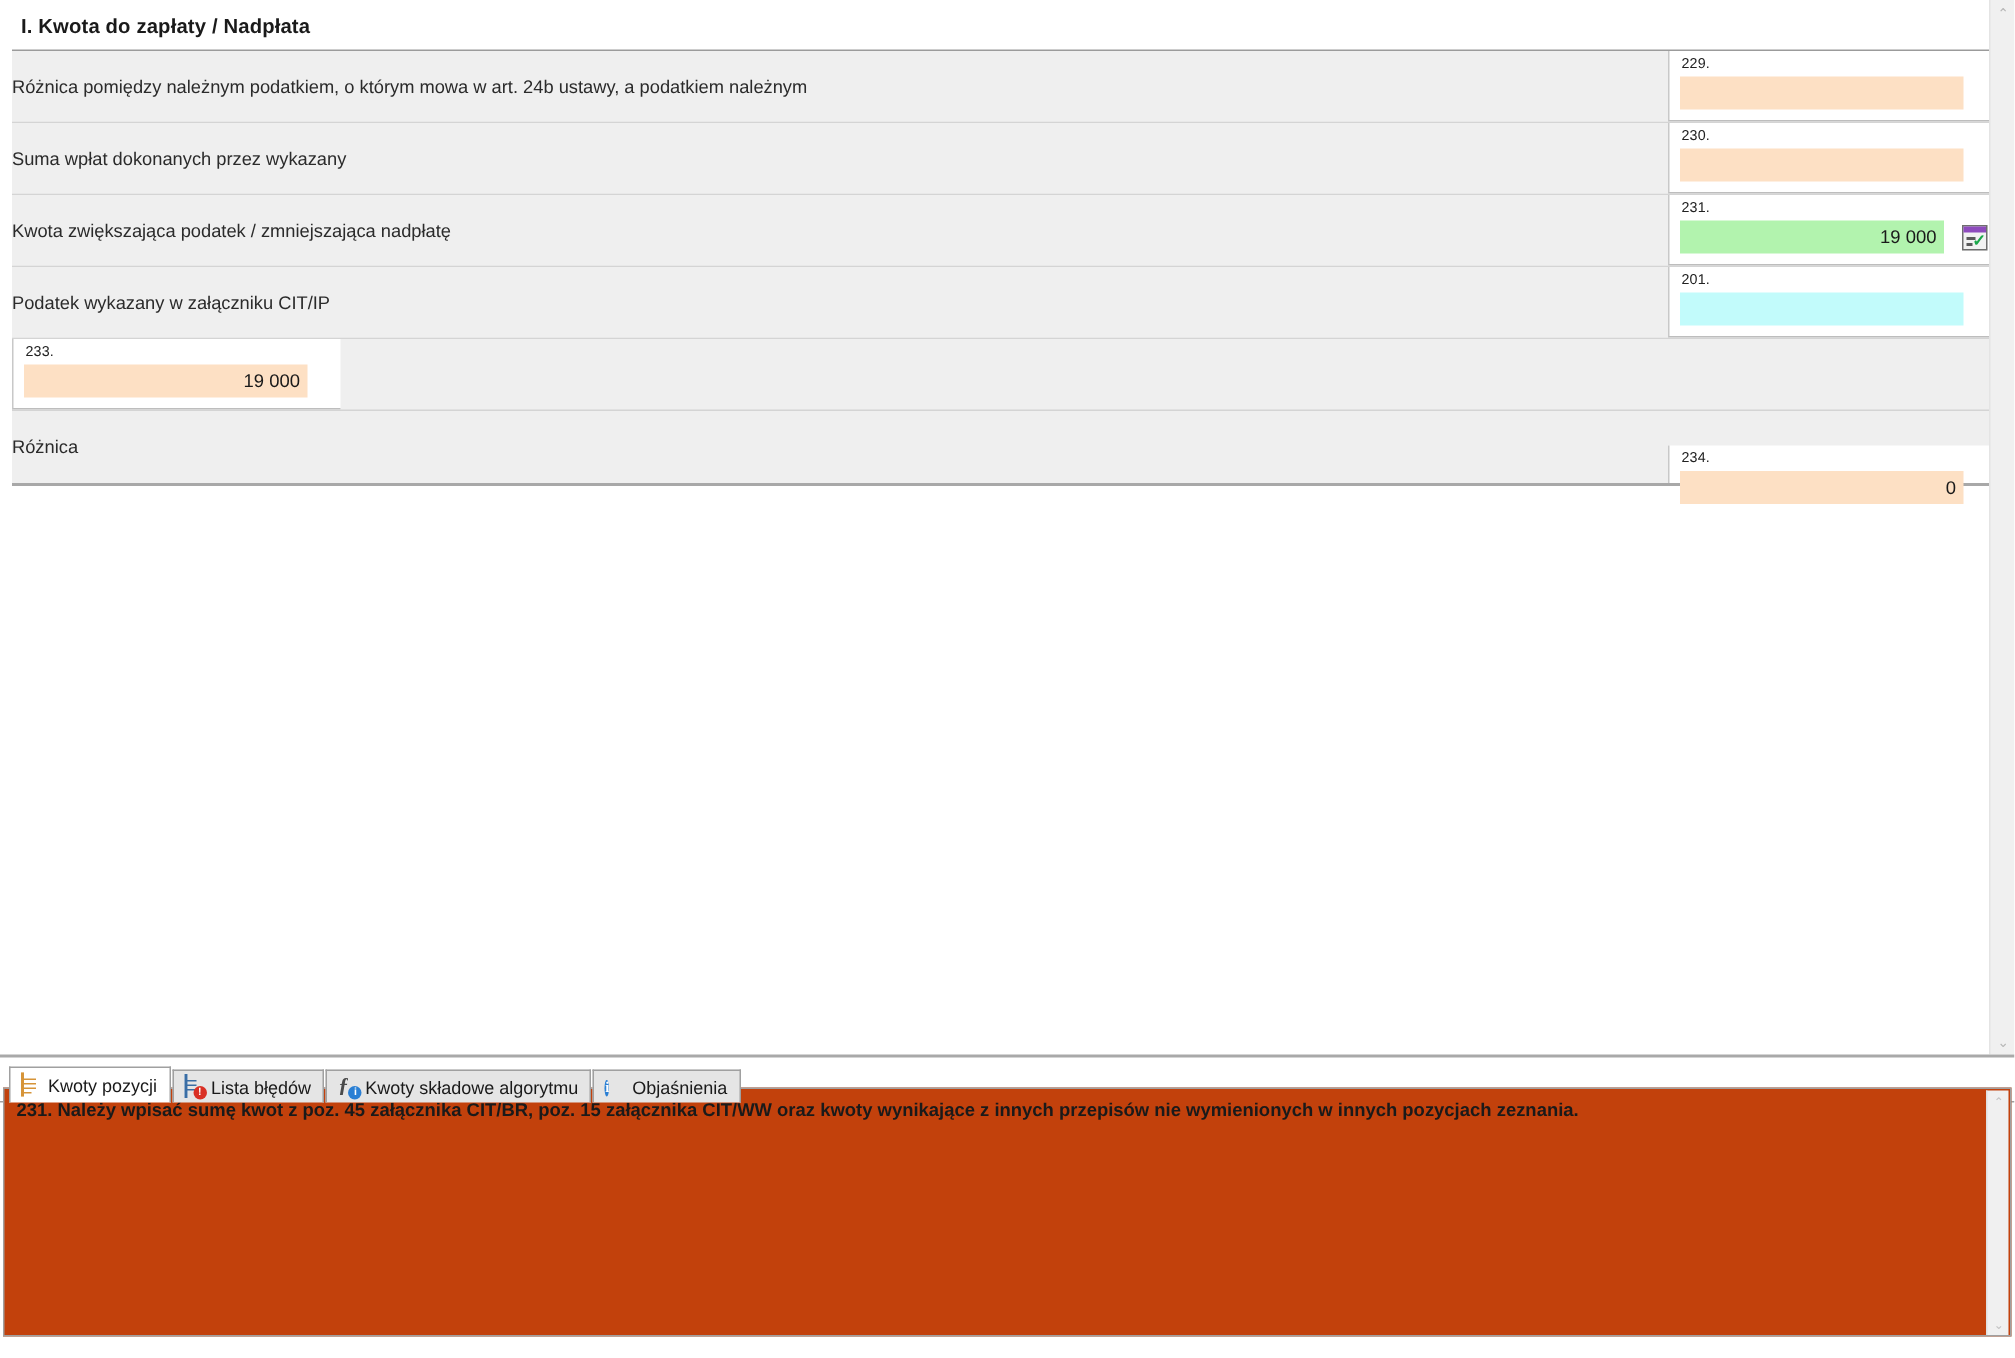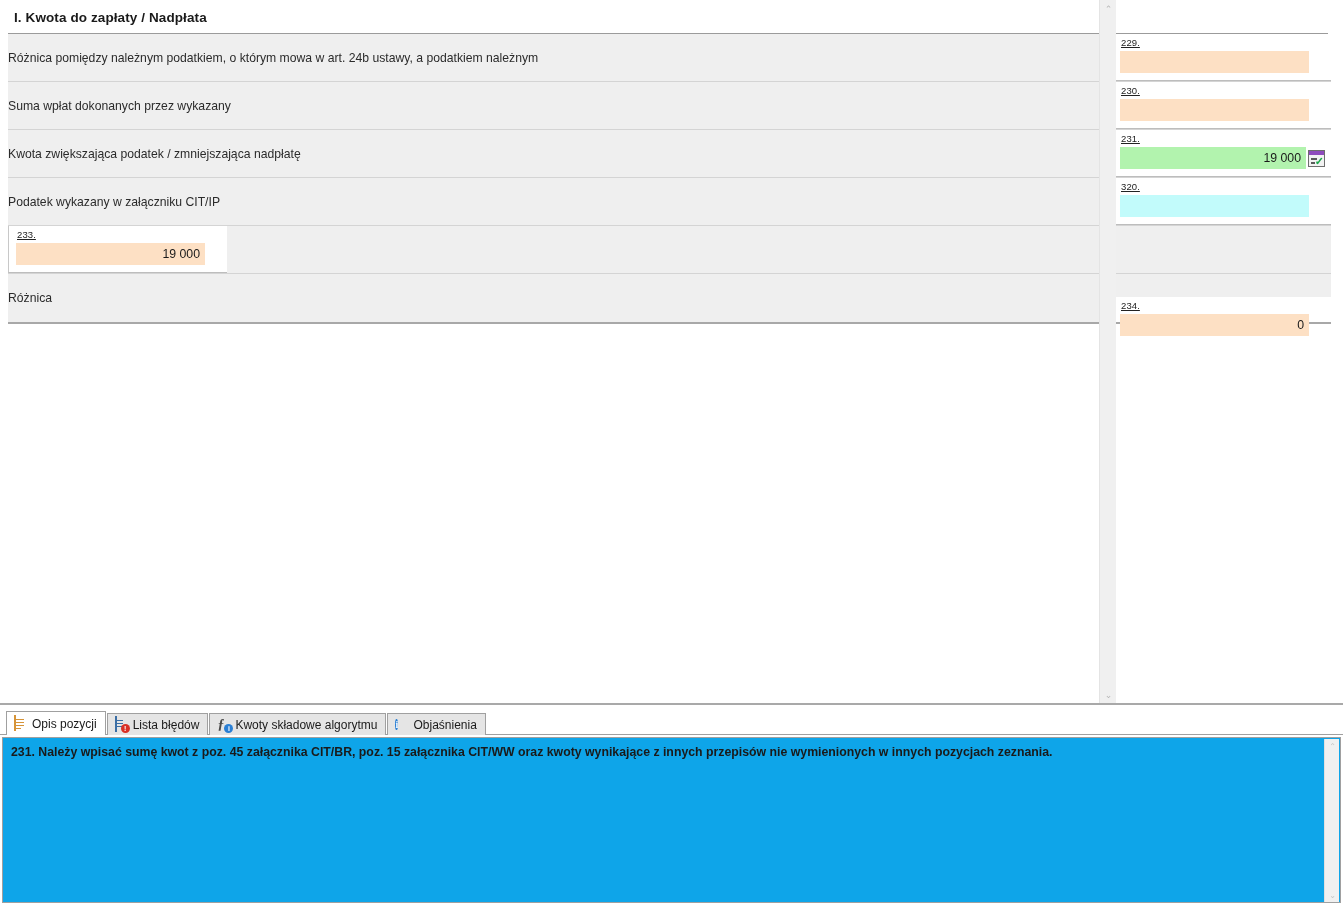--- a/index.html
+++ b/index.html
@@ -16,21 +16,21 @@
     position: relative;
     width: 1343px;
     height: 905px;
     background: #ffffff;
   }
 
   
   .form-area {
     position: absolute;
     left: 0; top: 0;
-    width: 1116px;
+    width: 1343px;
     height: 703px;
     background: #ffffff;
     border-radius: 32px;
   }
 
   .section-title {
     font-size: 13.5px;
     font-weight: bold;
     color: #1a1a1a;
     padding: 10px 0 8px 14px;
@@ -79,27 +79,26 @@
     padding: 3px 6px 0 7px;
   }
   .row:last-child .row-field { border-bottom: none; margin-top: 23px; }
 
   .field-num {
     font-size: 9.5px;
     color: #222;
     line-height: 12px;
     padding-left: 1px;
     letter-spacing: 0.1px;
-    text-decoration: underline;
   }
 
   .field-wrap {
     display: flex;
     align-items: center;
-    gap: 2px;
+    gap: 12px;
     margin-top: 2px;
   }
 
   .field-box {
     height: 22px;
     width: 189px;
     border: none;
     outline: none;
     font-family: "Liberation Sans", sans-serif;
     font-size: 12.3px;
@@ -307,24 +306,24 @@
     line-height: 14px;
     text-align: center;
     font-family: "Liberation Serif", serif;
     margin-left: 1px;
   }
 
   
   .desc-box {
     position: absolute;
     left: 2px;
-    top: 26px;
+    top: 14px;
     width: 1339px;
     height: 166px;
-    background: #0ea5e9;
+    background: #c2410c;
     border: 1px solid #a0a0a0;
     overflow: hidden;
   }
   .desc-text {
     font-size: 12.3px;
     font-weight: bold;
     color: #1a1a1a;
     padding: 6px 10px 0 8px;
     line-height: 17px;
   }
@@ -387,21 +386,21 @@
                 <span class="l1"></span>
                 <span class="l2"></span>
                 <span class="chk">✓</span>
               </button>
             </div>
           </div>
         </div>
         <div class="row">
           <div class="row-label">Podatek wykazany w załączniku CIT/IP</div>
           <div class="row-field">
-            <div class="field-num">320.</div>
+            <div class="field-num">201.</div>
             <div class="field-wrap">
               <input type="text" class="field-box cyan" value="" style="">
             </div>
           </div>
         </div>
         <div class="row">
           <div class="row-field">
             <div class="field-num">233.</div>
             <div class="field-wrap">
               <input type="text" class="field-box peach" value="19 000" style="">
@@ -425,21 +424,21 @@
     </div>
   </div>
 
   <div class="splitter"></div>
 
   <div class="bottom-panel">
 
     <div class="tabstrip" id="tabstrip">
         <div class="tab active">
           <span class="tab-icon"><span class="ic-doc-orange"><i></i><i></i><i></i><i></i></span></span>
-          <span>Opis pozycji</span>
+          <span>Kwoty pozycji</span>
         </div>
         <div class="tab">
           <span class="tab-icon"><span class="ic-doc-blue"><i></i><i></i><i></i></span><span class="badge-red">!</span></span>
           <span>Lista błędów</span>
         </div>
         <div class="tab">
           <span class="tab-icon"><span class="ic-fx">ƒ</span><span class="badge-blue-sm">i</span></span>
           <span>Kwoty składowe algorytmu</span>
         </div>
         <div class="tab">

